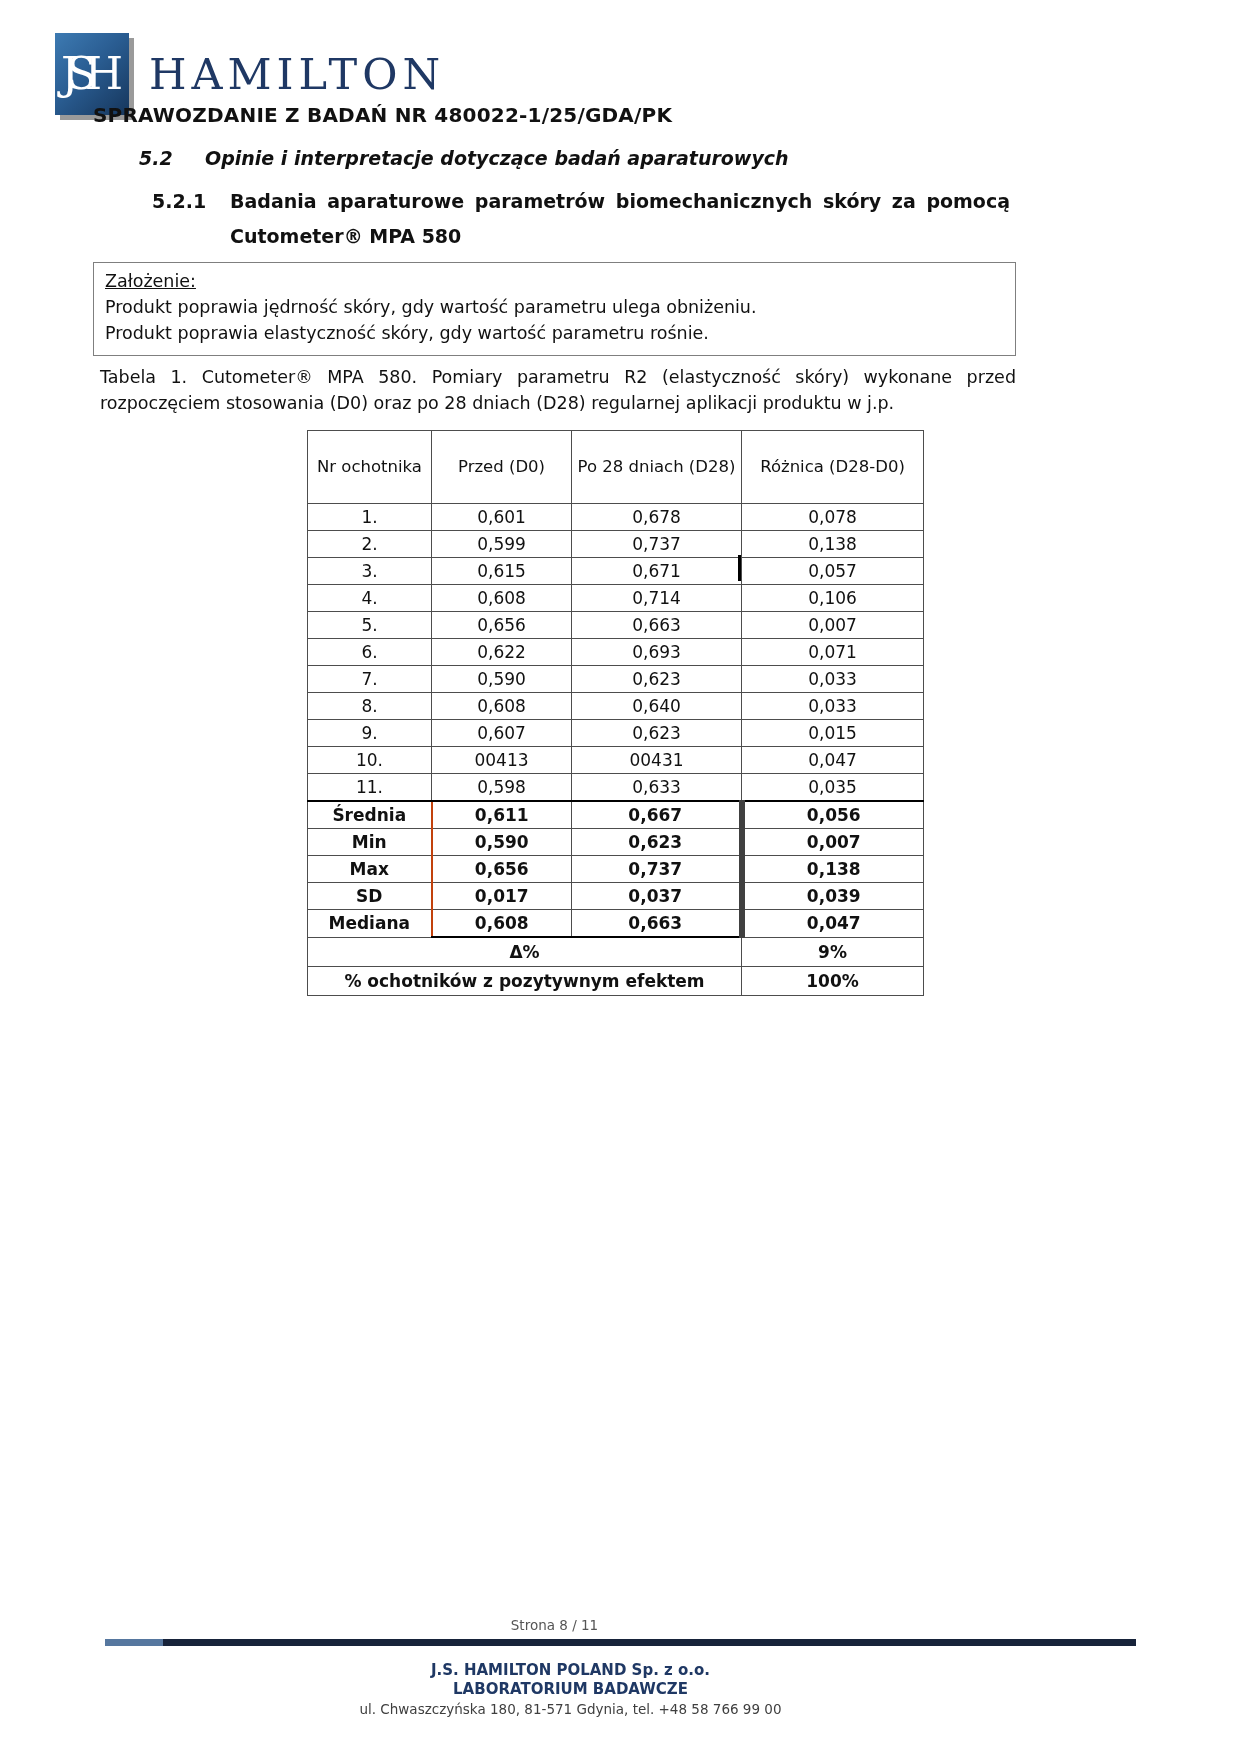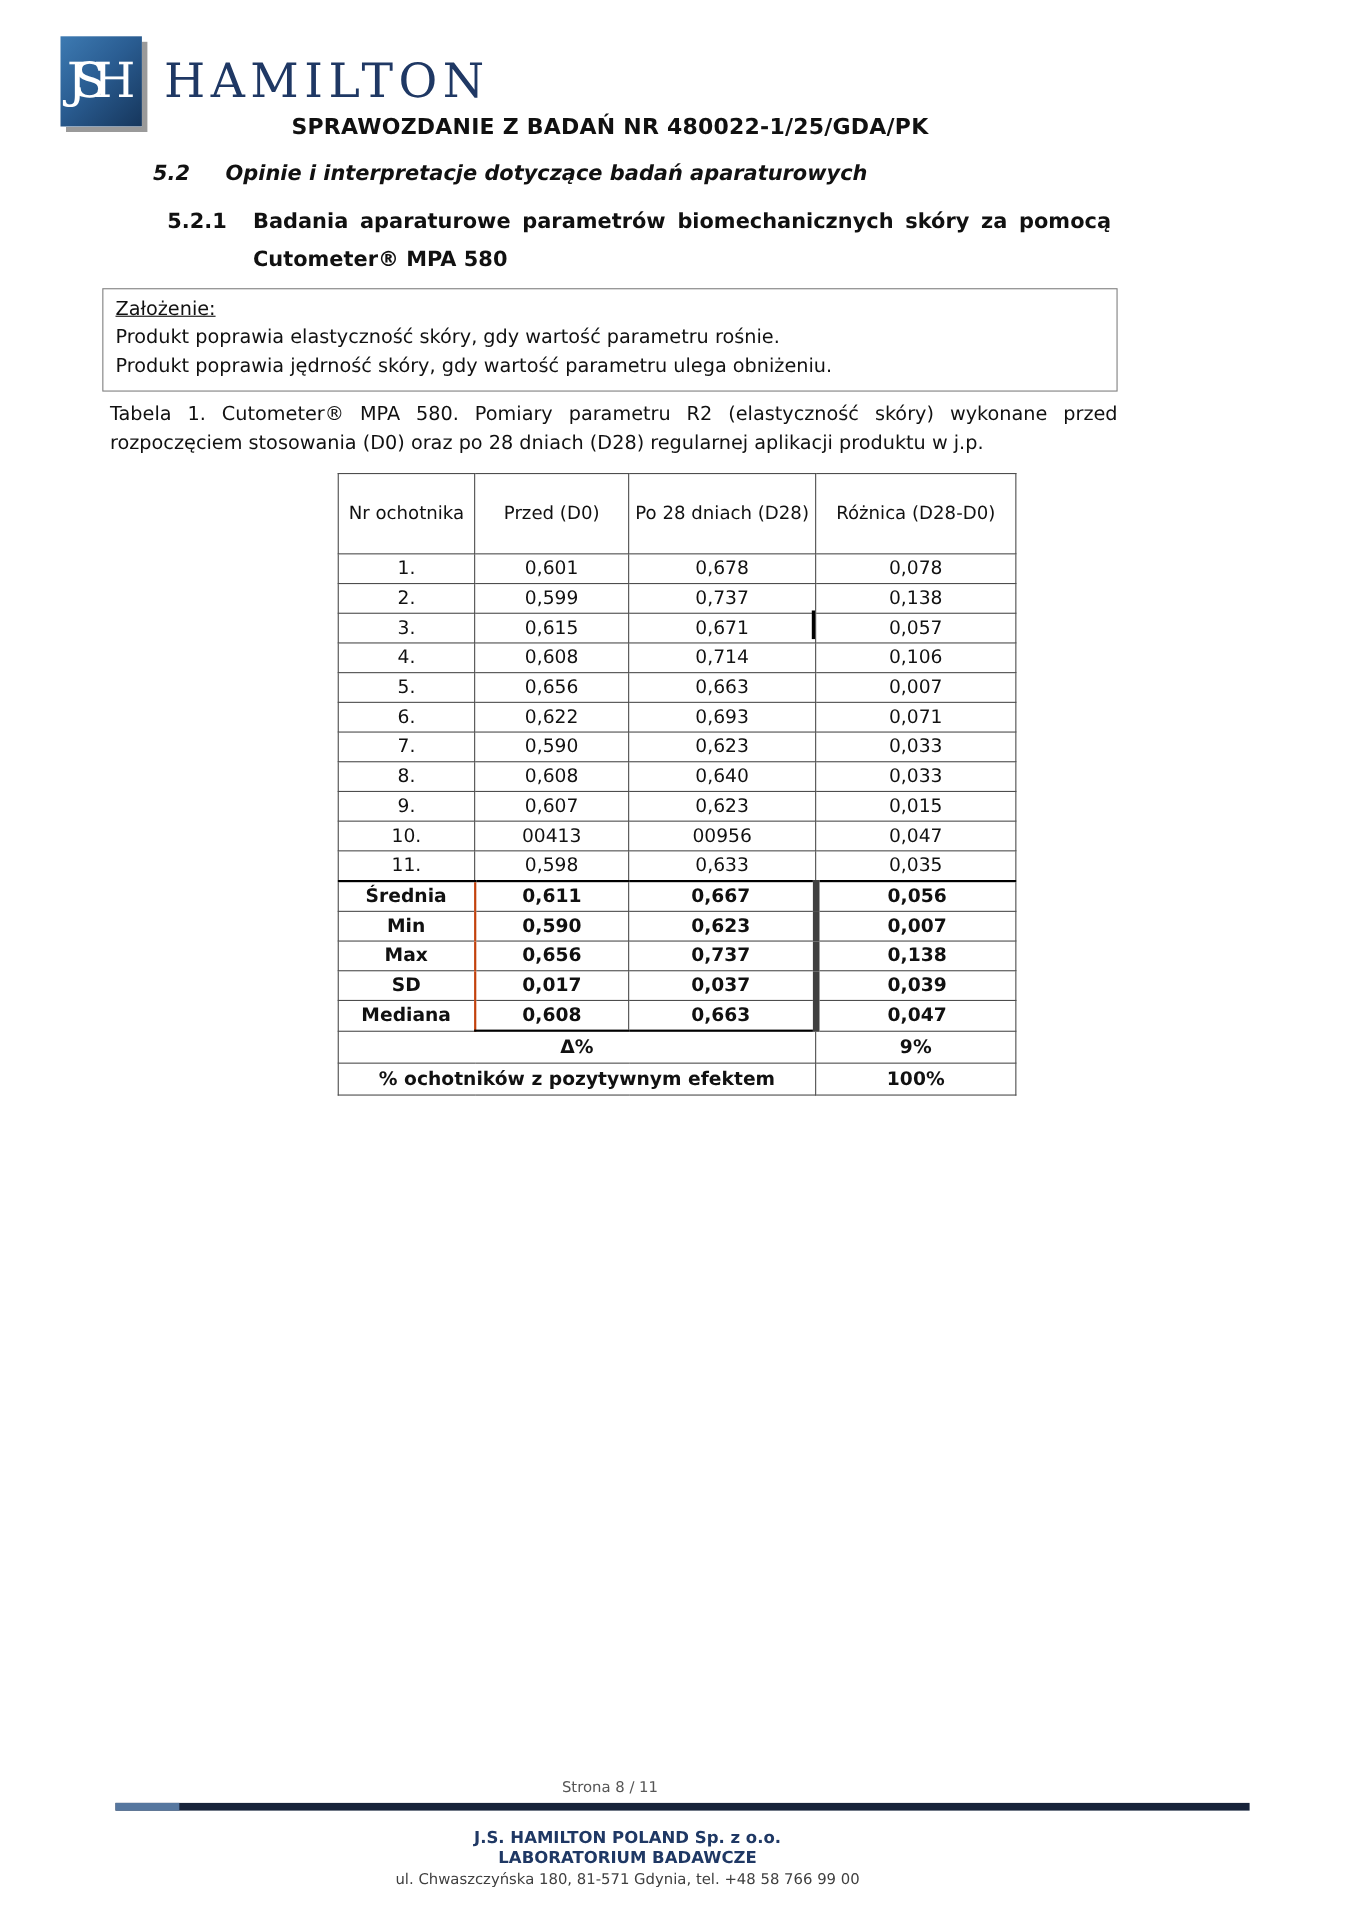--- a/index.html
+++ b/index.html
@@ -20,21 +20,21 @@
     color:#fff; font-family:"DejaVu Serif","Liberation Serif",serif;
     font-size:44px; letter-spacing:-12px; padding-right:12px; line-height:1;
   }
   .brand {
     margin-left:20px; font-family:"DejaVu Serif","Liberation Serif",serif;
     font-size:43px; color:var(--brand-navy); letter-spacing:5px; line-height:1;
   }
 
   
   .title {
-    position:absolute; left:93px; top:103px; width:923px; text-align:center;
+    position:absolute; left:93px; top:103px; width:923px; text-align:left;
     font-weight:bold; font-size:20px; letter-spacing:0.2px;
   }
   .h52 { position:absolute; left:139px; top:147px; font-weight:bold; font-size:19px; display:flex;font-style:italic; }
   .h52 .hnum { width:66px; }
   .h521 { position:absolute; left:152px; top:184px; font-weight:bold; font-size:19px; display:flex; line-height:35px; }
   .h521 .hnum { width:78px; }
   .h521 .htext-block { width:780px; }
   .justify-line { text-align:justify; text-align-last:justify; }
 
   
@@ -95,22 +95,22 @@
   <div class="h521">
     <span class="hnum">5.2.1</span>
     <span class="htext-block">
       <span class="justify-line" style="display:block">Badania aparaturowe parametrów biomechanicznych skóry za pomocą</span>
       <span style="display:block">Cutometer® MPA 580</span>
     </span>
   </div>
 
   <div class="assumption">
     <div class="assume-heading">Założenie:</div>
+    <div>Produkt poprawia jędrność skóry, gdy wartość parametru ulega obniżeniu.</div>
     <div>Produkt poprawia elastyczność skóry, gdy wartość parametru rośnie.</div>
-    <div>Produkt poprawia jędrność skóry, gdy wartość parametru ulega obniżeniu.</div>
   </div>
 
   <div class="caption">
     <div class="justify-line">Tabela 1. Cutometer® MPA 580. Pomiary parametru R2 (elastyczność skóry) wykonane przed</div>
     <div>rozpoczęciem stosowania (D0) oraz po 28 dniach (D28) regularnej aplikacji produktu w j.p.</div>
   </div>
 
   <table class="results">
     <colgroup>
         <col class="w1">
@@ -177,21 +177,21 @@
         </tr>
         <tr class="data-row">
           <td class="c0">9.</td>
           <td class="c1">0,607</td>
           <td class="c2">0,623</td>
           <td class="c3">0,015</td>
         </tr>
         <tr class="data-row">
           <td class="c0">10.</td>
           <td class="c1">00413</td>
-          <td class="c2">00956</td>
+          <td class="c2">00431</td>
           <td class="c3">0,047</td>
         </tr>
         <tr class="data-row">
           <td class="c0">11.</td>
           <td class="c1">0,598</td>
           <td class="c2">0,633</td>
           <td class="c3">0,035</td>
         </tr>
         <tr class="stats stats-first">
           <td class="c0">Średnia</td>

